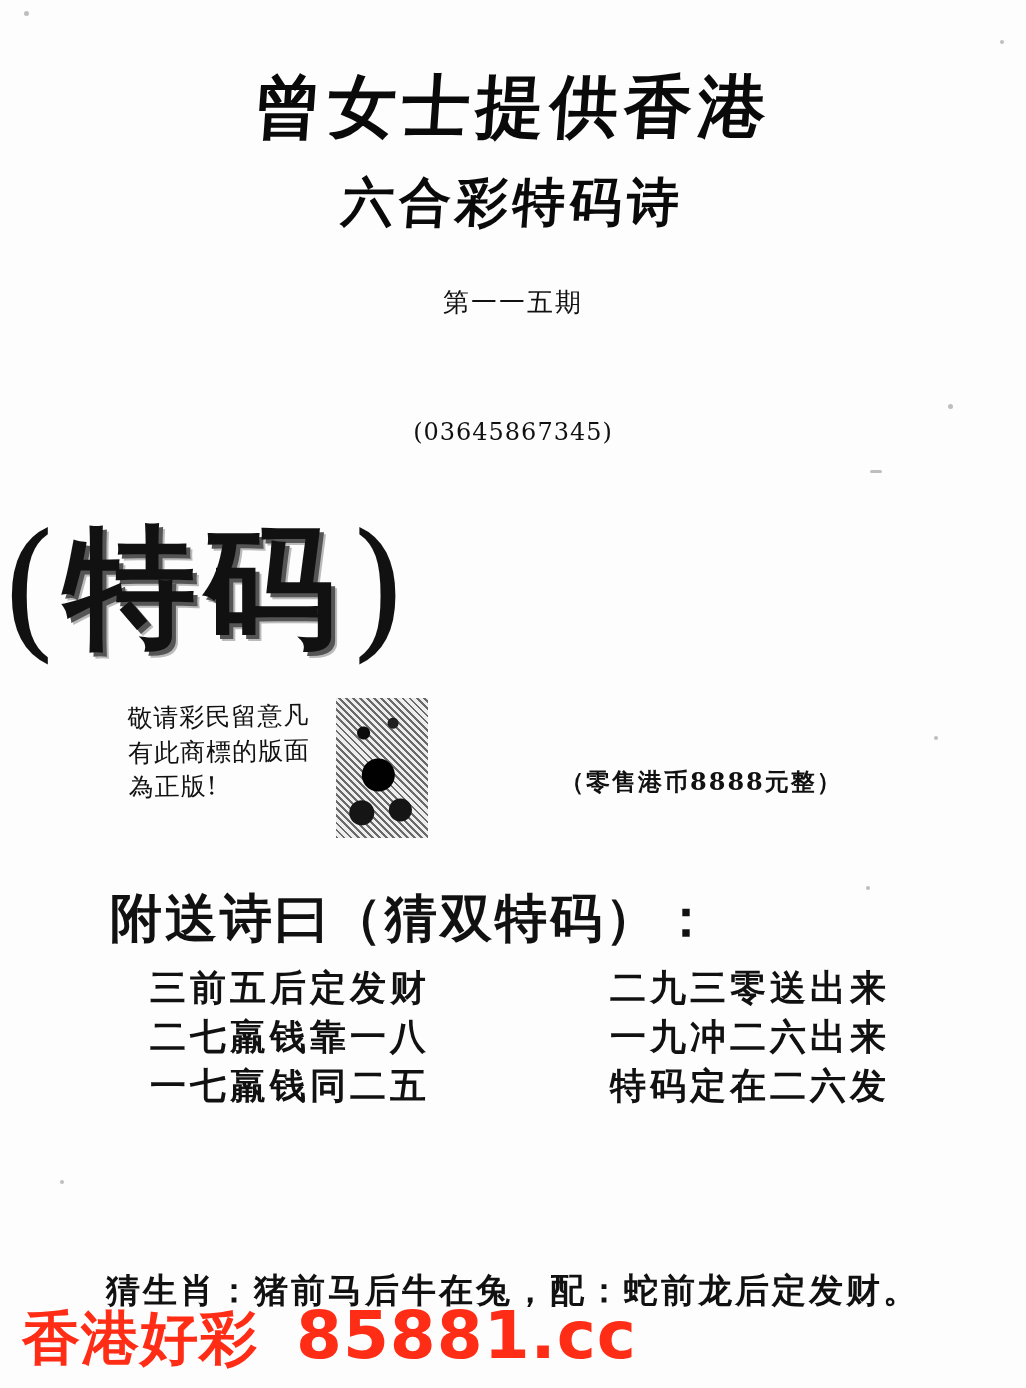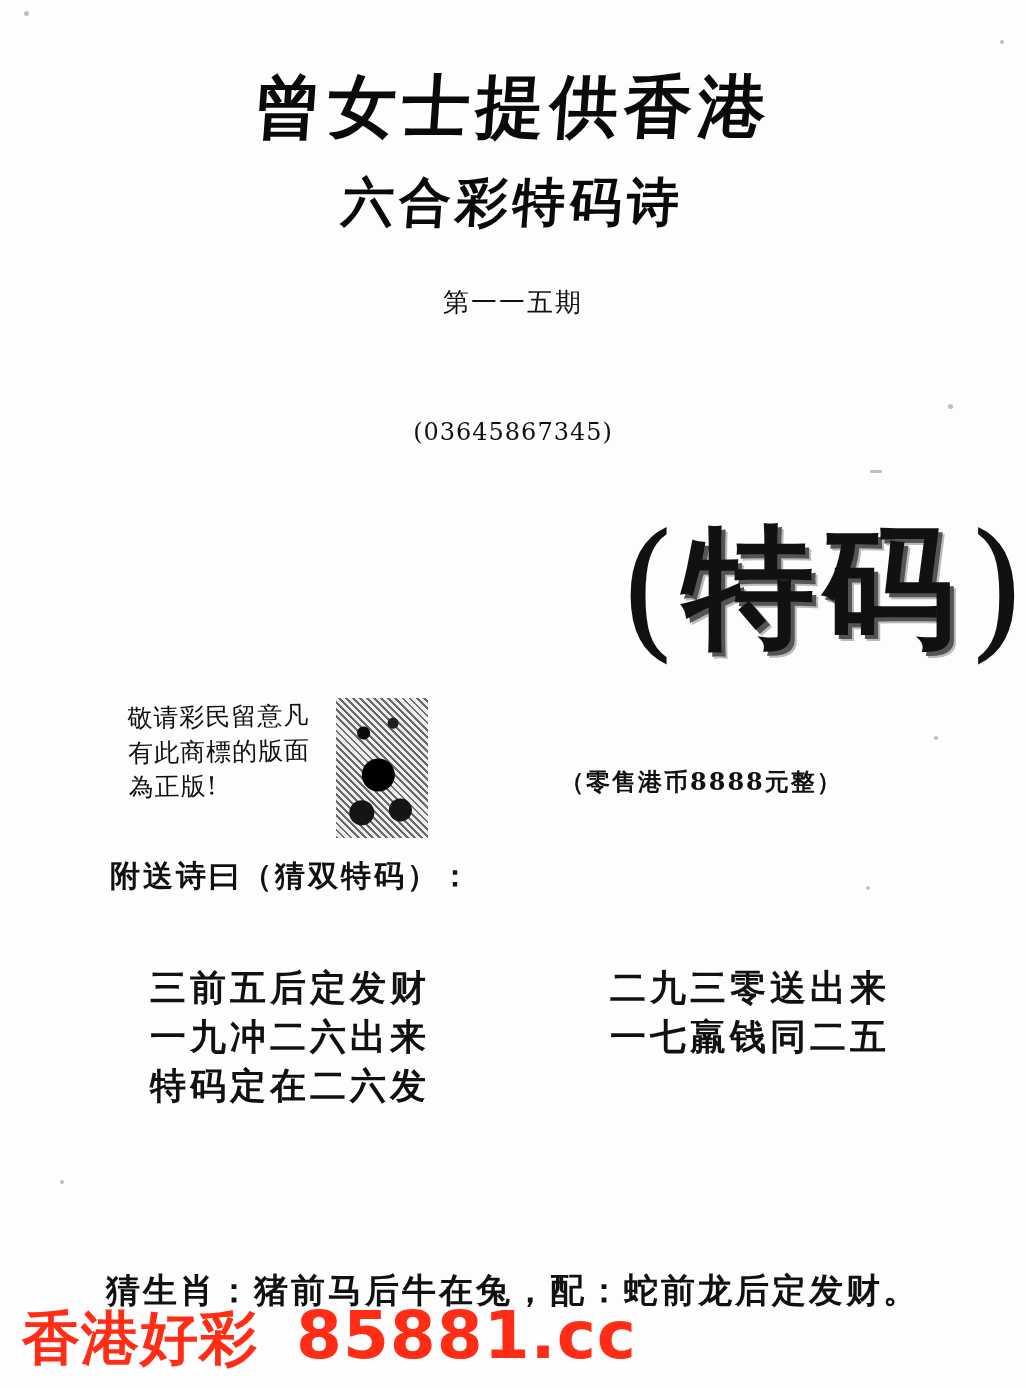--- a/index.html
+++ b/index.html
@@ -87,21 +87,21 @@
     font-family: "DejaVu Serif", serif;
     font-size: 24px;
     letter-spacing: 1px;
   }
 
   .big-word-wrap {
     position: absolute;
     top: 500px;
     left: 0;
     width: 100%;
-    text-align: right;
+    text-align: left;
     white-space: nowrap;
   }
   .paren {
     font-family: "DejaVu Serif", serif;
     font-size: 150px;
     line-height: 1;
     vertical-align: middle;
     font-weight: 300;
   }
   .big-word {
@@ -144,25 +144,25 @@
     top: 766px;
     left: 560px;
     font-family: "DejaVu Serif", serif;
     font-weight: bold;
     font-size: 24px;
     letter-spacing: 2px;
   }
 
   .verse-head {
     position: absolute;
-    top: 856px;
+    top: 884px;
     left: 110px;
     font-family: Liberation Mono, monospace;
     font-weight: bold;
-    font-size: 30px;
+    font-size: 52px;
     letter-spacing: 3px;
   }
 
   .verse-grid {
     position: absolute;
     top: 964px;
     left: 150px;
     width: 840px;
     display: grid;
     grid-template-columns: 460px 380px;
@@ -184,35 +184,36 @@
     letter-spacing: 3px;
     margin-top: 20px;
   }
 
   .footer {
     position: absolute;
     bottom: 10px;
     left: 22px;
     display: flex;
     align-items: baseline;
-    gap: 38px;
+    gap: 26px;
   }
   .footer-brand {
     font-family: "DejaVu Sans", sans-serif;
     font-weight: bold;
     font-size: 58px;
     color: #ff2d16;
     letter-spacing: 1px;
   }
   .footer-url {
     font-family: "DejaVu Sans", sans-serif;
     font-weight: bold;
     font-size: 66px;
     color: #ff2d16;
     letter-spacing: 1px;
+    margin-left: 12px;
   }
 </style>
 </head>
 <body>
 
 <div class="page">
 
   <div class="speck" style="top:11px;left:24px;width:5px;height:5px;"></div>
   <div class="speck" style="top:40px;left:1000px;width:4px;height:4px;"></div>
   <div class="speck" style="top:404px;left:948px;width:5px;height:5px;"></div>
@@ -238,20 +239,21 @@
   <div class="notice">敬请彩民留意凡有此商標的版面為正版!</div>
   <div class="stamp"></div>
 
   <div class="price">（零售港币8888元整）</div>
 
   <div class="verse-head">附送诗曰（猜双特码）：</div>
 
   <div class="verse-grid">
     <div>三前五后定发财</div>
     <div>二九三零送出来</div>
+    <div>二七羸钱靠一八</div>
     <div>一九冲二六出来</div>
     <div>一七羸钱同二五</div>
     <div>特码定在二六发</div>
   </div>
 
   <div class="zodiac">猜生肖：猪前马后牛在兔，配：蛇前龙后定发财。</div>
 
   <div class="footer">
     <span class="footer-brand">香港好彩</span>
     <span class="footer-url">85881.cc</span>

